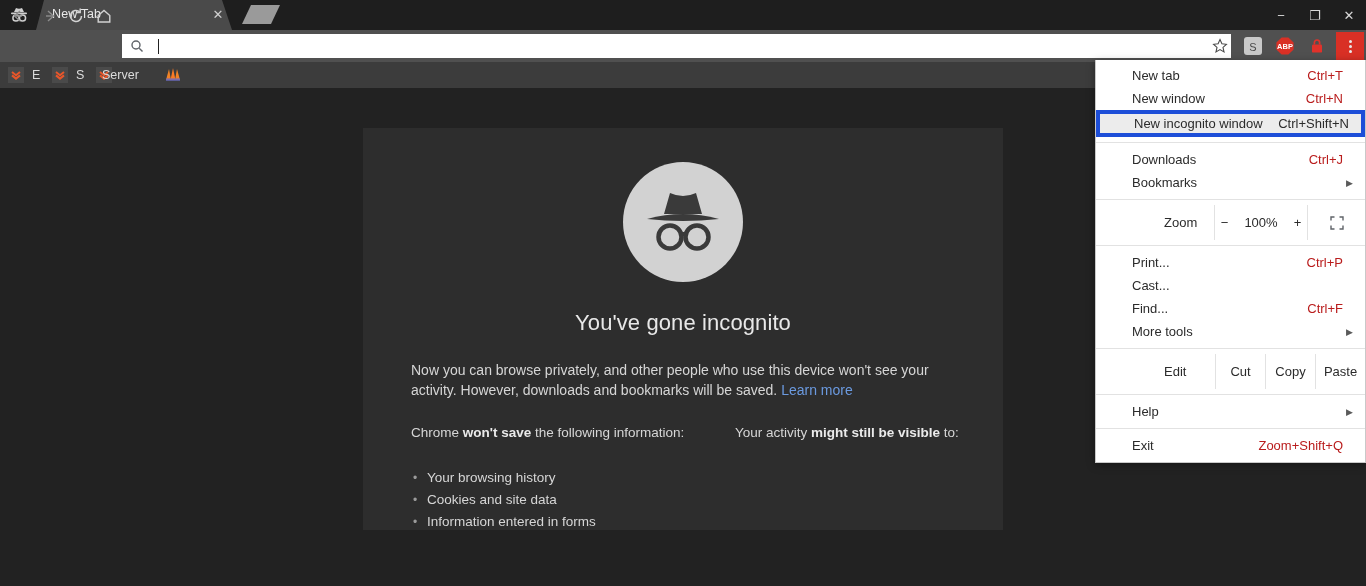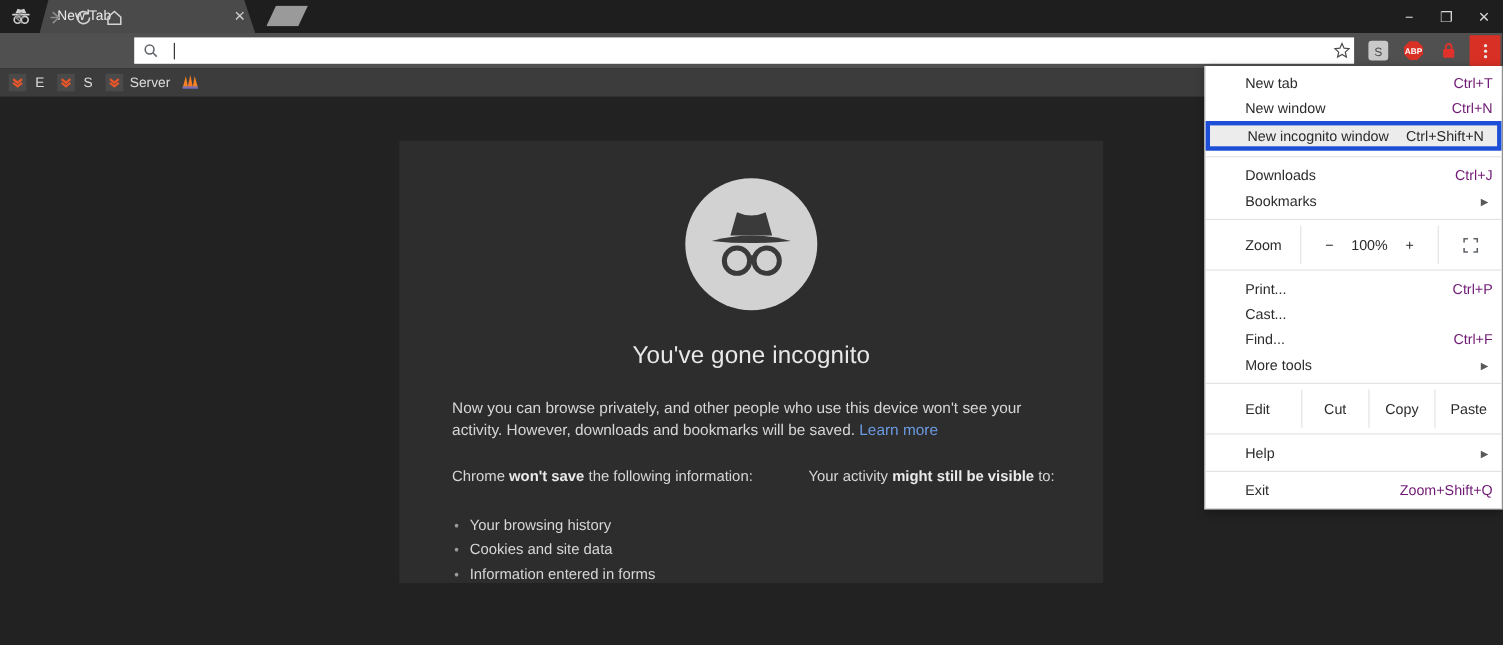--- a/index.html
+++ b/index.html
@@ -155,22 +155,22 @@
     box-shadow: 0 2px 8px rgba(0,0,0,.35);
     padding: 4px 0 5px 0;
   }
   .mi {
     position: relative; height: 23px;
     display: flex; align-items: center;
     font-size: 13px; color: #2b2b2b;
     padding: 0 14px 0 36px;
   }
   .mi .accel {
-    position: absolute; right: 8px;
-    color: #701a75; font-size: 13px;
+    position: absolute; right: 22px;
+    color: #b91c1c; font-size: 13px;
   }
   .mi .arrow {
     position: absolute; right: 12px; color: #5a5a5a; font-size: 9px;
   }
   .mi.highlight {
     background: #ececec;
     border: 4px solid #1d4ed8;
     height: 27px;
     padding-left: 34px;
   }
@@ -179,20 +179,21 @@
 
   .rowgrid { display: flex; align-items: stretch; height: 35px; }
   .rowgrid .cell {
     display: flex; align-items: center; justify-content: center;
     font-size: 13px; color: #2b2b2b;
     border-left: 1px solid #e2e2e2;
   }
   .rowgrid .cell.lead {
     justify-content: flex-start; padding-left: 36px;
     border-left: none;
+    margin-left: 32px;
   }
   .zoom-lead { width: 86px; }
   .zoom-ctrl { flex: 1; display: flex; align-items: center;
                justify-content: center; gap: 16px;
                border-left: 1px solid #e2e2e2; }
   .zoom-ctrl span { font-size: 13px; color: #2b2b2b; }
   .zoom-full { width: 58px; border-left: 1px solid #e2e2e2;
                display:flex; align-items:center; justify-content:center; }
   .edit-lead { width: 87px; }
   .edit-cell { flex: 1; }
@@ -319,21 +320,21 @@
       <span>S</span>
     </div>
     <div class="bm-item" style="left:96px;">
       <span class="bm-chev">
         <svg width="12" height="12" viewBox="0 0 12 12">
             <path d="M2 3 L6 6.2 L10 3" fill="none" stroke="#e8562a" stroke-width="2"></path>
             <path d="M2 6.4 L6 9.6 L10 6.4" fill="none" stroke="#e8562a" stroke-width="2"></path>
           </svg>
       </span>
     </div>
-    <div class="bm-item" style="left:118px;align-items:center;">
+    <div class="bm-item" style="left:102px;align-items:center;">
       <span>Server</span>
     </div>
     <div class="bm-item" style="left:164px;">
       <span>
         <svg width="18" height="16" viewBox="0 0 18 16">
           <path d="M2 14 L5 3 L7 14 Z" fill="#f28326"></path>
           <path d="M6.5 14 L9 2 L11.5 14 Z" fill="#fb7a24"></path>
           <path d="M11 14 L13 3 L16 14 Z" fill="#f28326"></path>
           <rect x="2" y="12.4" width="14" height="2.4" fill="#6b6bbf" opacity=".85"></rect>
         </svg>

